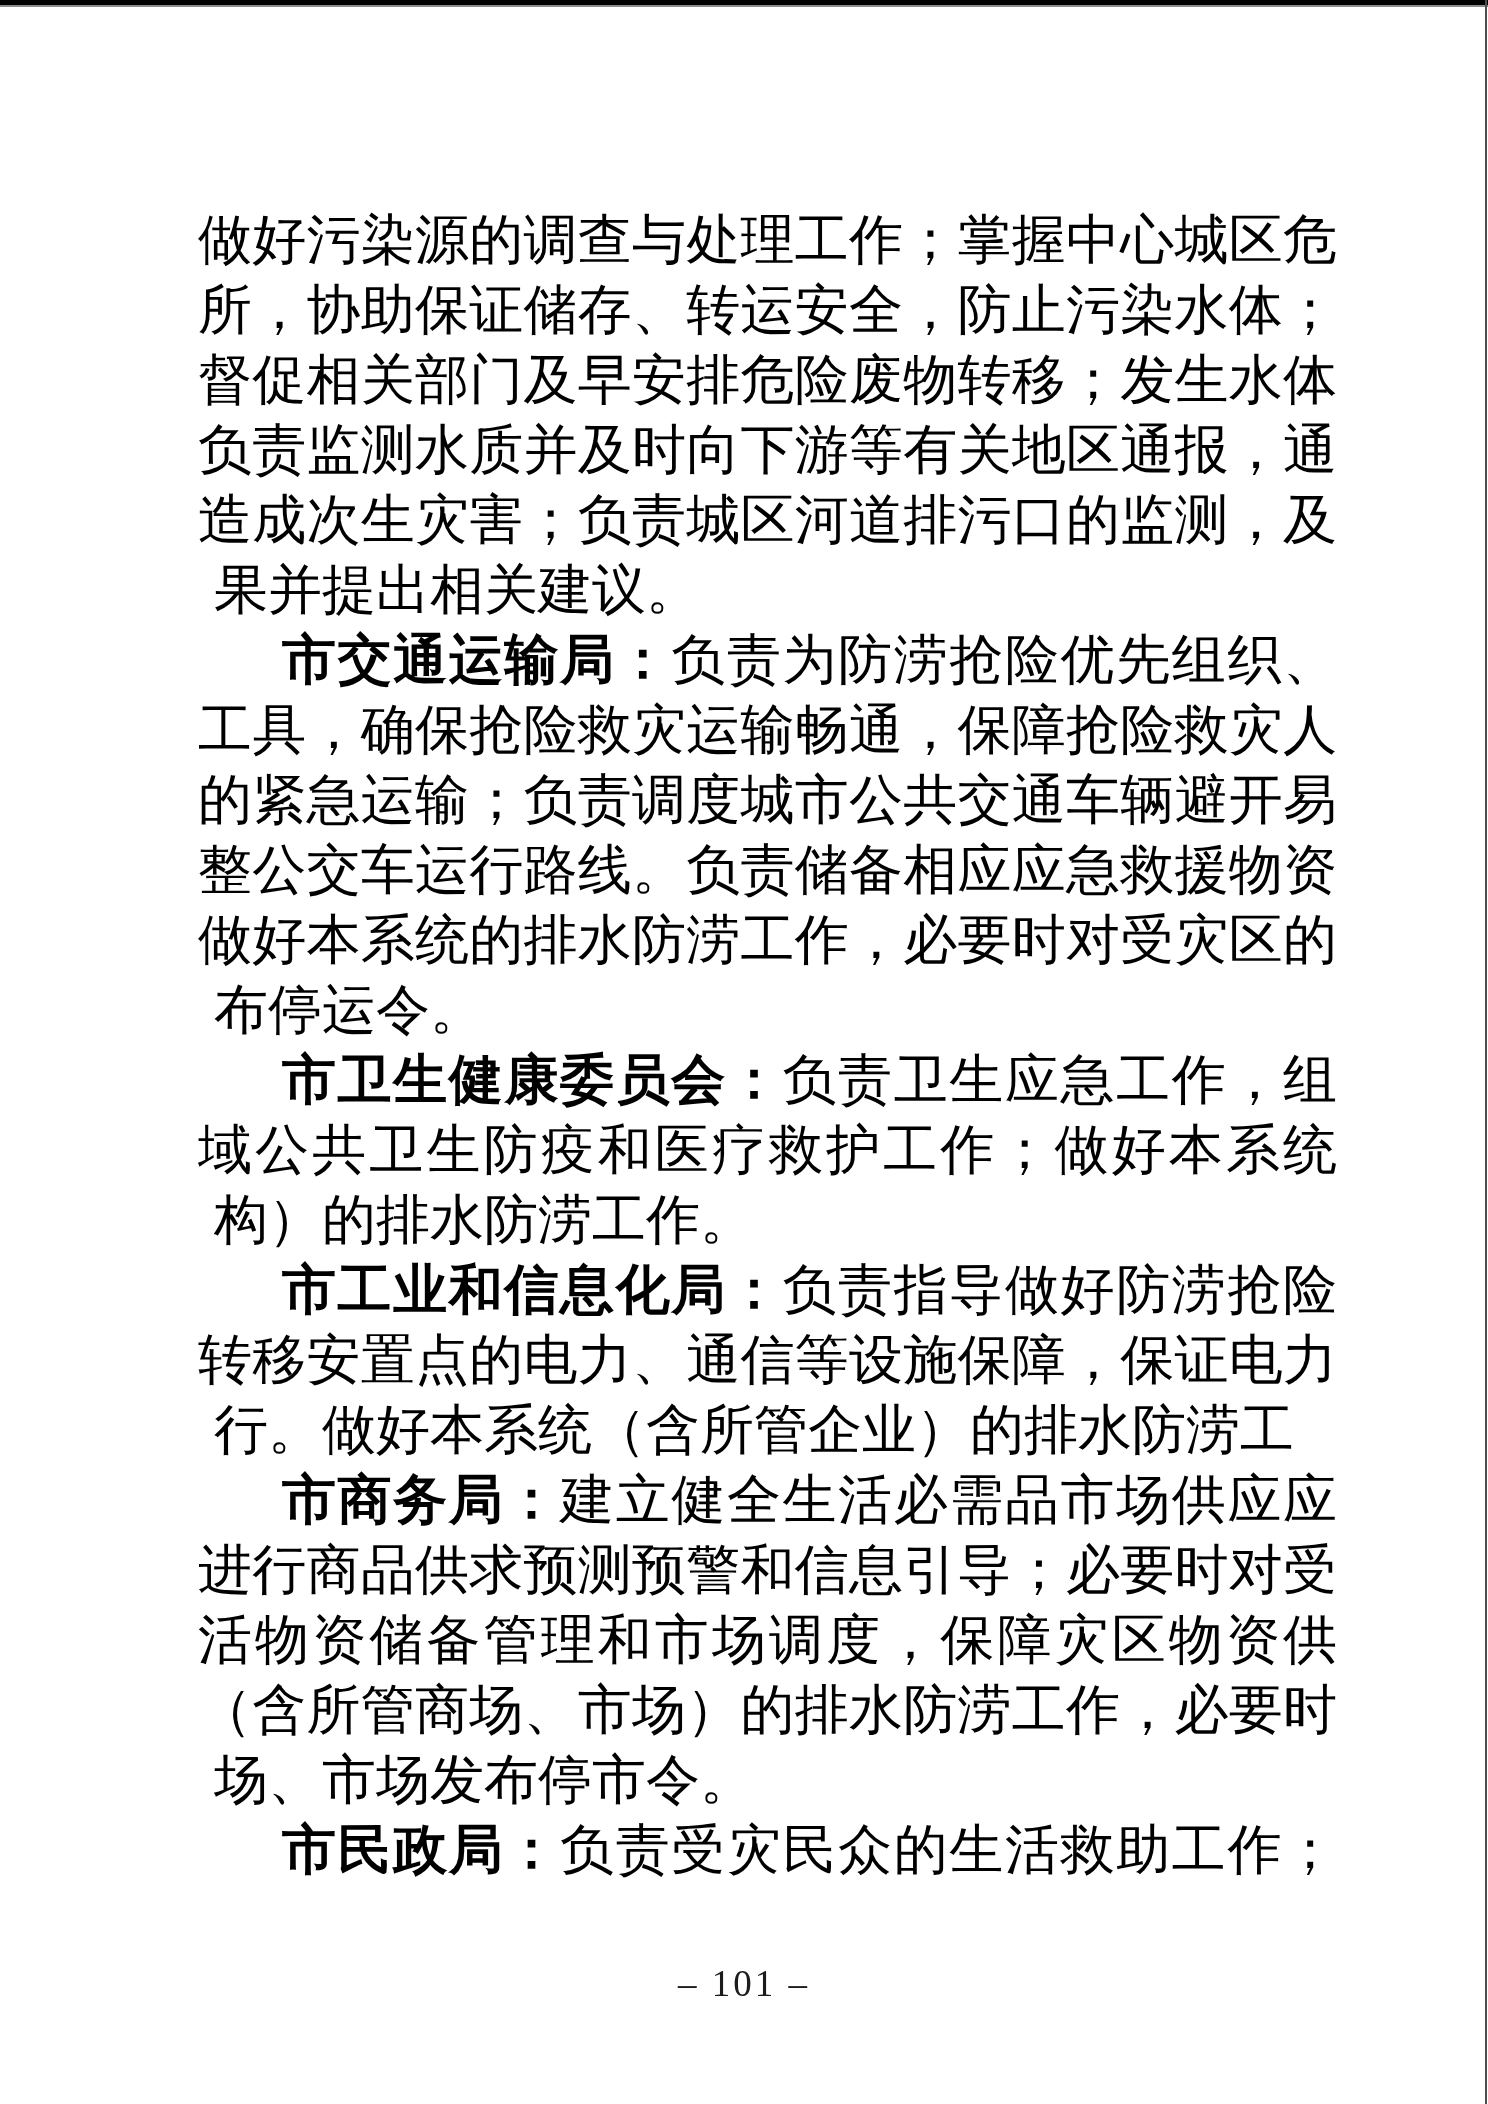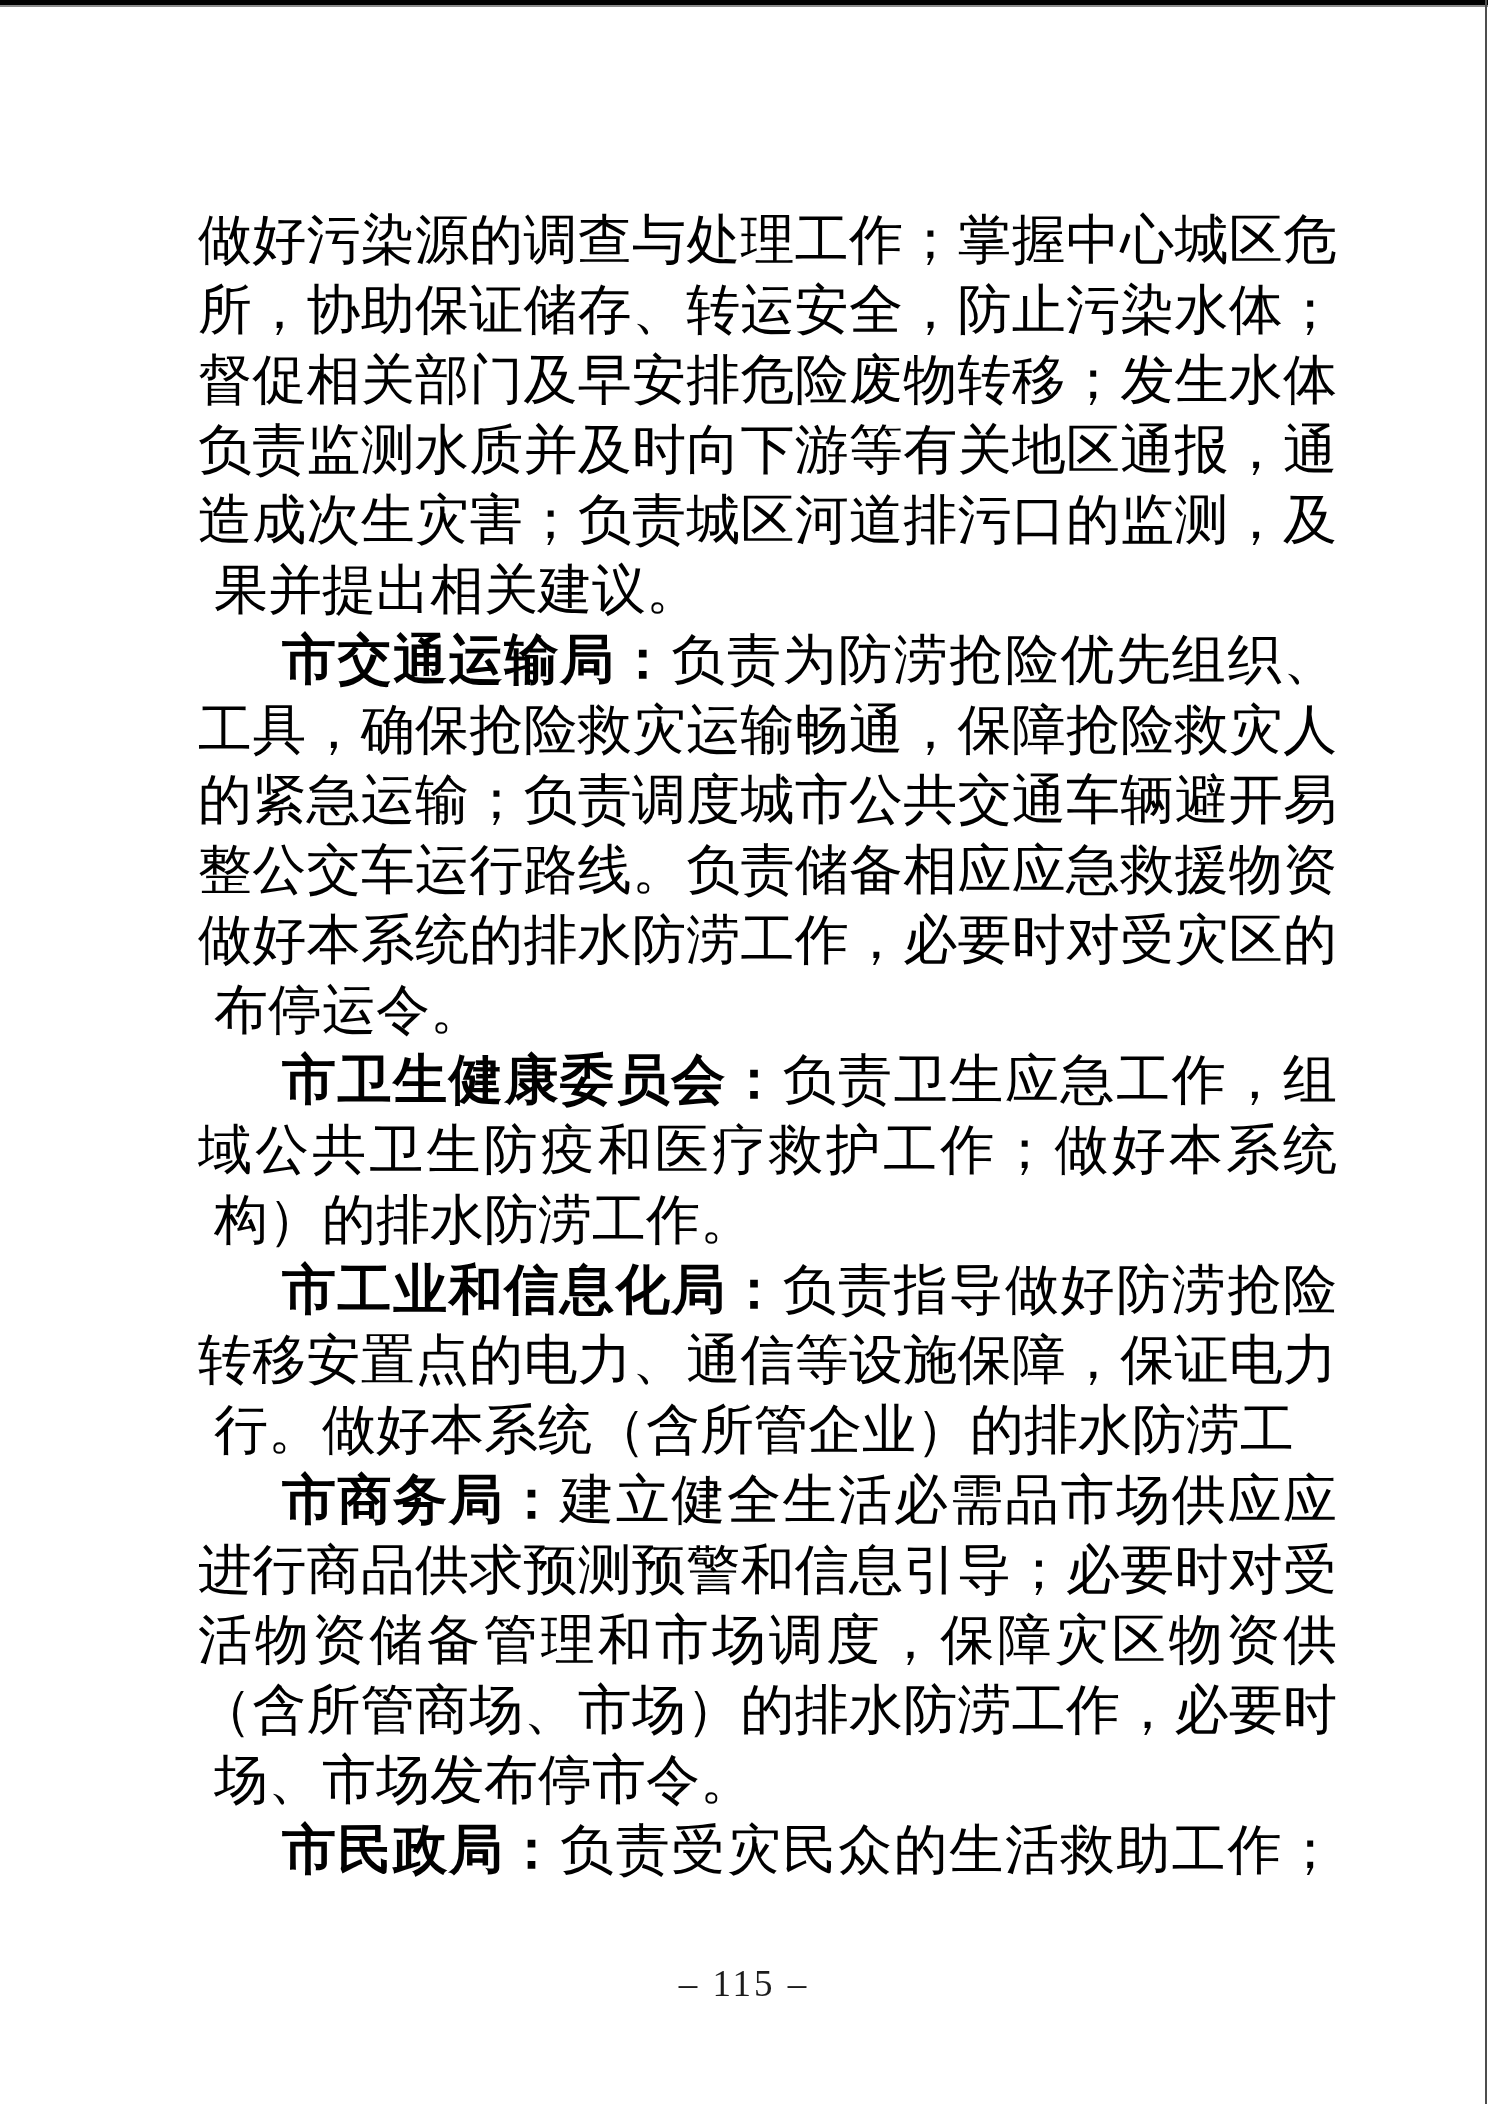--- a/index.html
+++ b/index.html
@@ -86,14 +86,14 @@
       <div class="line indent"><span class="bhead">市工业和信息化局：</span><span>负责指导做好防涝抢险现场、灾区和</span></div>
       <div class="line"><span>转移安置点的电力、通信等设施保障，保证电力和通信正常运</span></div>
       <div class="line end"><span>行。做好本系统（含所管企业）的排水防涝工作。</span></div>
       <div class="line indent"><span class="bhead">市商务局：</span><span>建立健全生活必需品市场供应应急管理机制，</span></div>
       <div class="line"><span>进行商品供求预测预警和信息引导；必要时对受灾区的车站</span></div>
       <div class="line"><span>活物资储备管理和市场调度，保障灾区物资供给；做好本系统</span></div>
       <div class="line"><span>（含所管商场、市场）的排水防涝工作，必要时对受灾区的商</span></div>
       <div class="line end"><span>场、市场发布停市令。</span></div>
       <div class="line indent"><span class="bhead">市民政局：</span><span>负责受灾民众的生活救助工作；做好本系统（含</span></div>
     </div>
-  <div class="page-number">– 115 –</div>
+  <div class="page-number">– 101 –</div>
 </div>
 
 </body></html>

